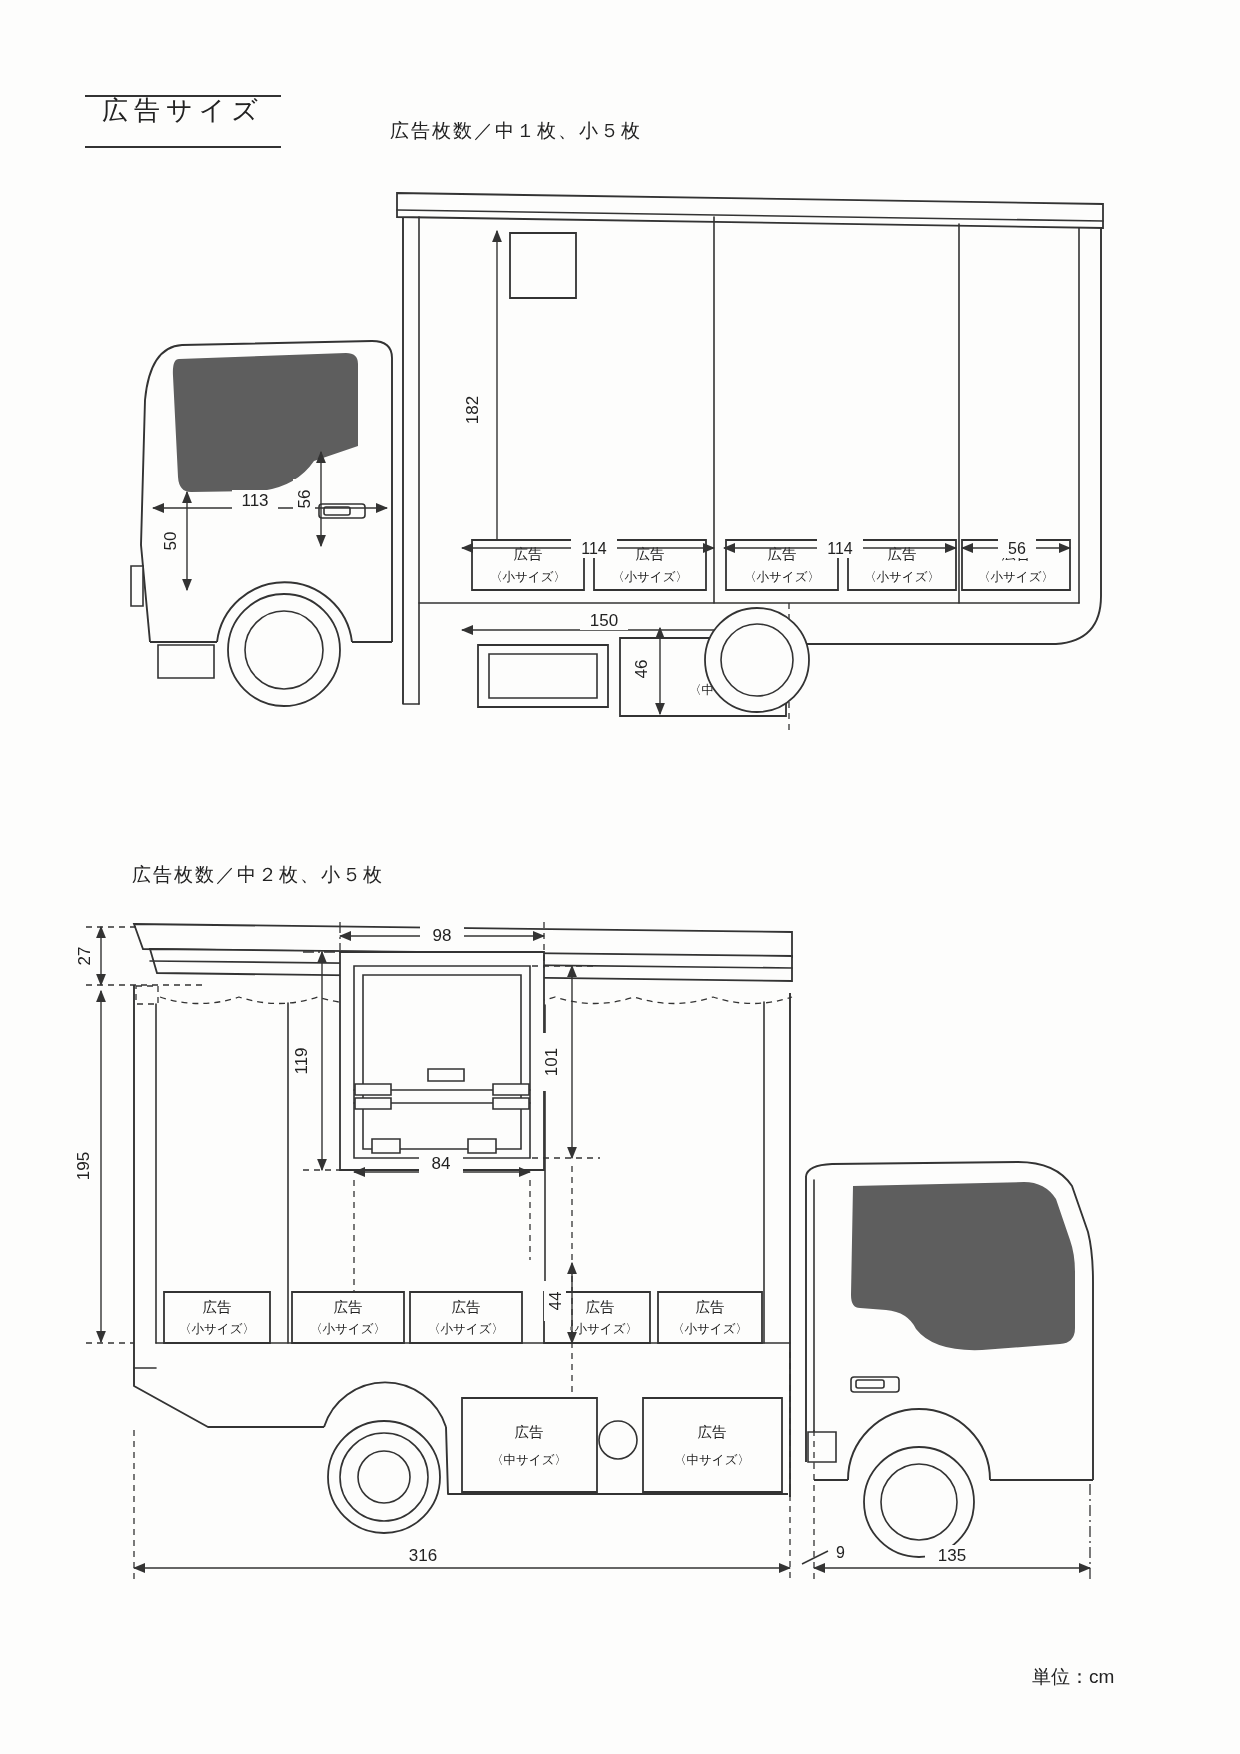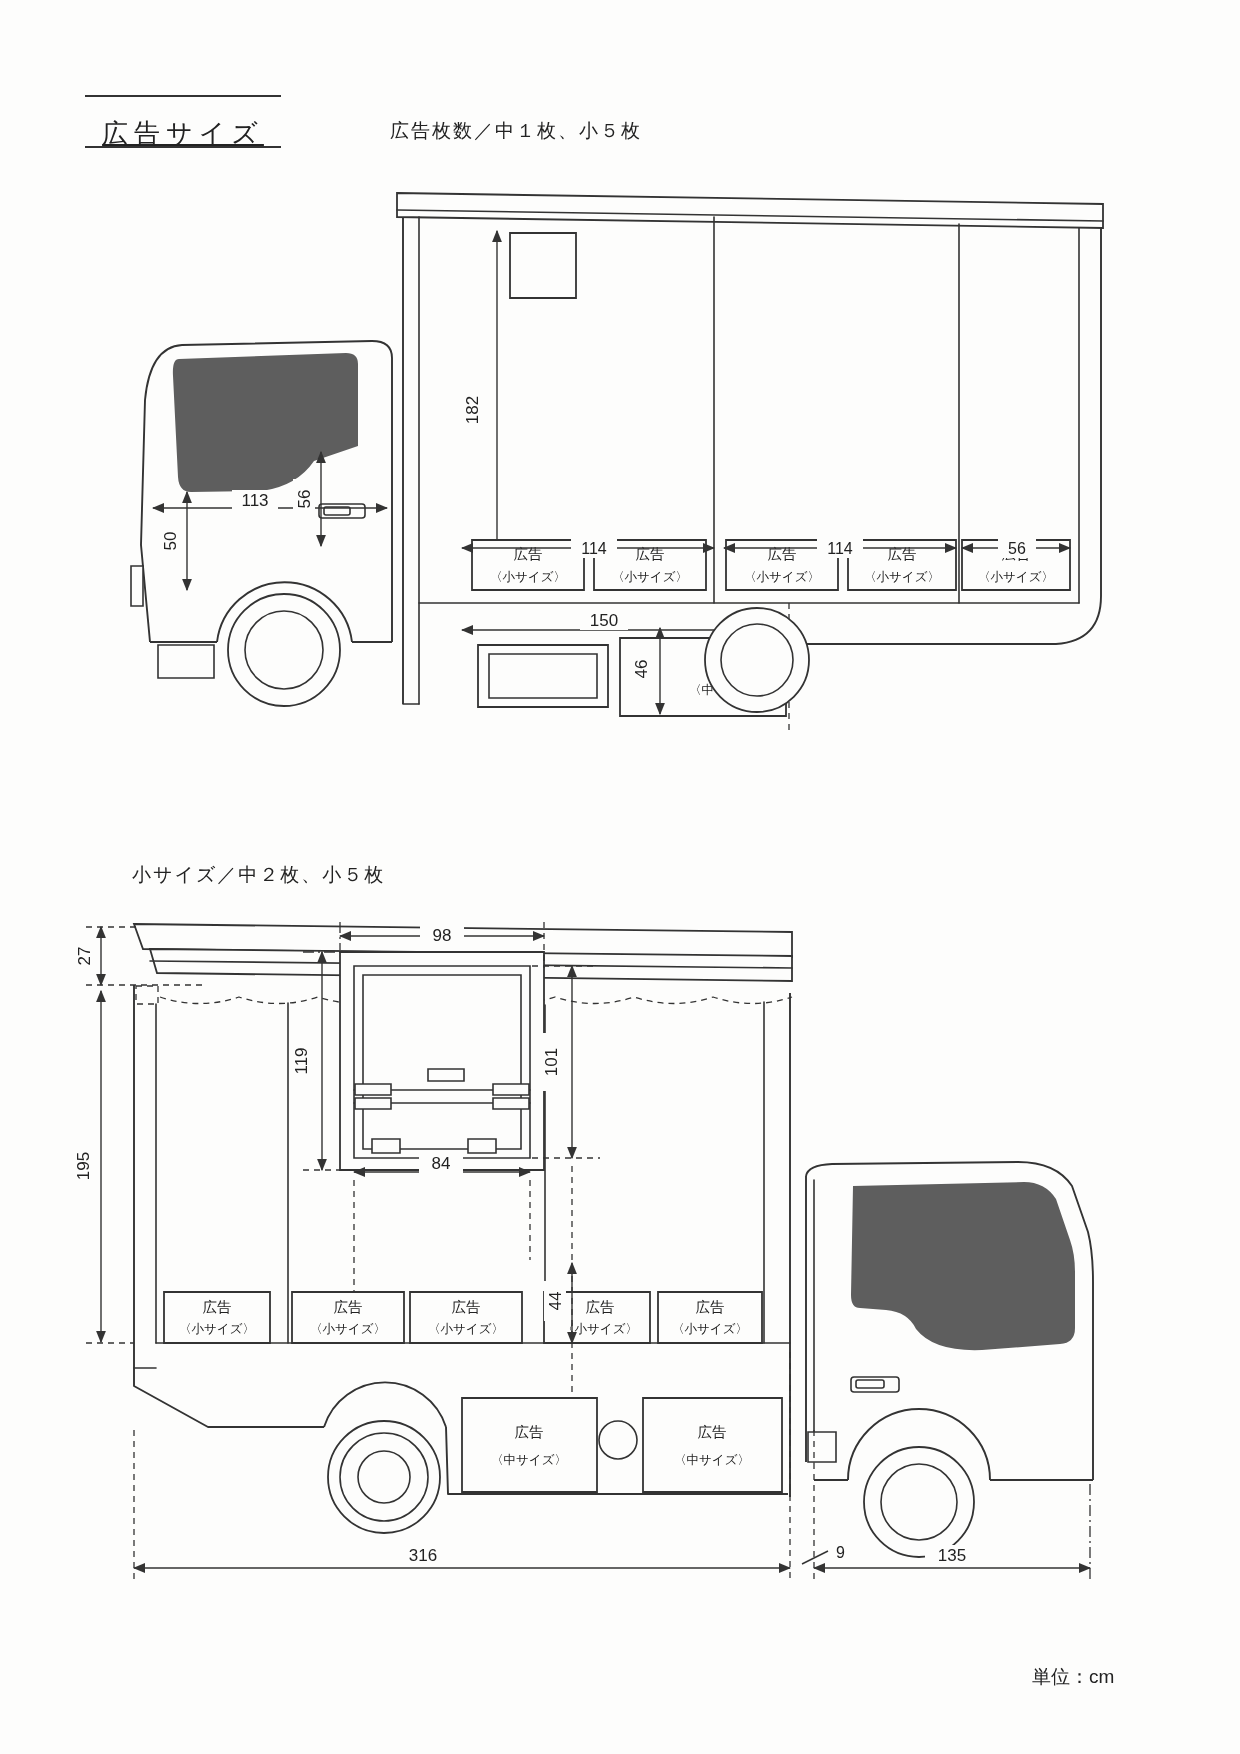--- a/index.html
+++ b/index.html
@@ -27,25 +27,25 @@
   .dim16{font-size:16px;}
   .jp14{font-size:14.5px;}
   .jp12{font-size:12.5px;}
 </style>
 </head>
 <body>
 
 <div id="page">
 
   <div class="rule" style="left:85px;top:95px;width:196px;"></div>
-  <div id="legend-title" class="abs" style="left:85px;top:116px;width:196px;text-decoration:underline;">広告サイズ</div>
+  <div id="legend-title" class="abs" style="left:85px;top:93px;width:196px;">広告サイズ</div>
   <div class="rule" style="left:85px;top:146px;width:196px;"></div>
 
   <div class="heading abs" style="left:390px;top:118px;">広告枚数／中１枚、小５枚</div>
-  <div class="heading abs" style="left:132px;top:862px;">小サイズ／中２枚、小５枚</div>
+  <div class="heading abs" style="left:132px;top:862px;">広告枚数／中２枚、小５枚</div>
   <div id="unit-note" class="abs" style="left:1032px;top:1664px;">単位：cm</div>
 
   <svg width="1240" height="1754" viewBox="0 0 1240 1754">
     <defs>
       <marker id="ah" viewBox="0 0 10 10" refX="9" refY="5" markerWidth="9" markerHeight="9" orient="auto-start-reverse">
         <path d="M0,1 L10,5 L0,9 z" fill="#333"></path>
       </marker>
     </defs>
 
     <g>

